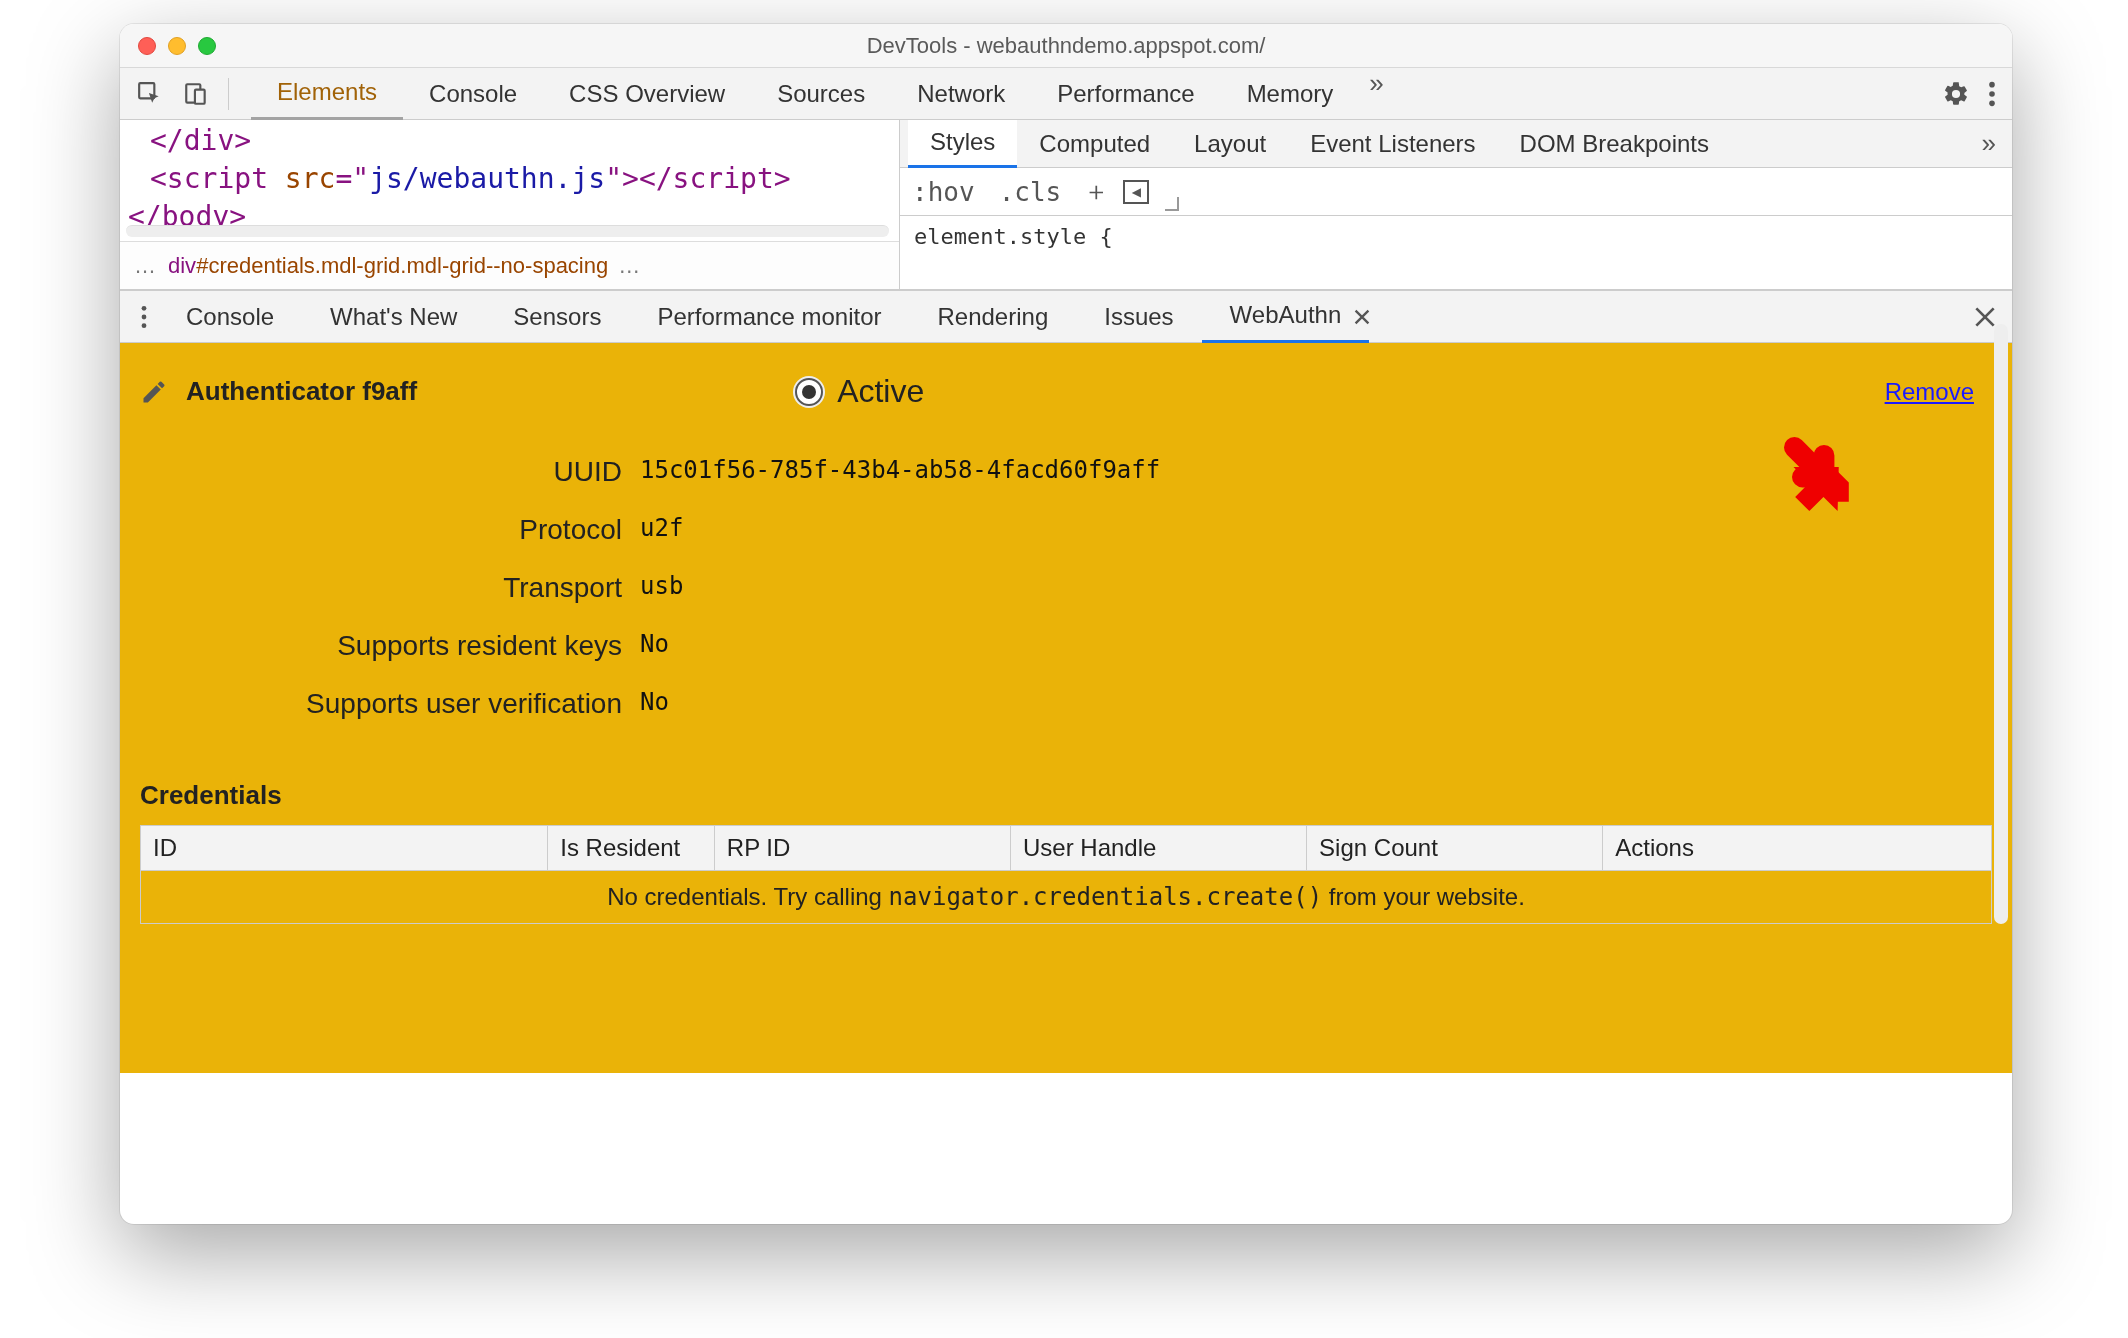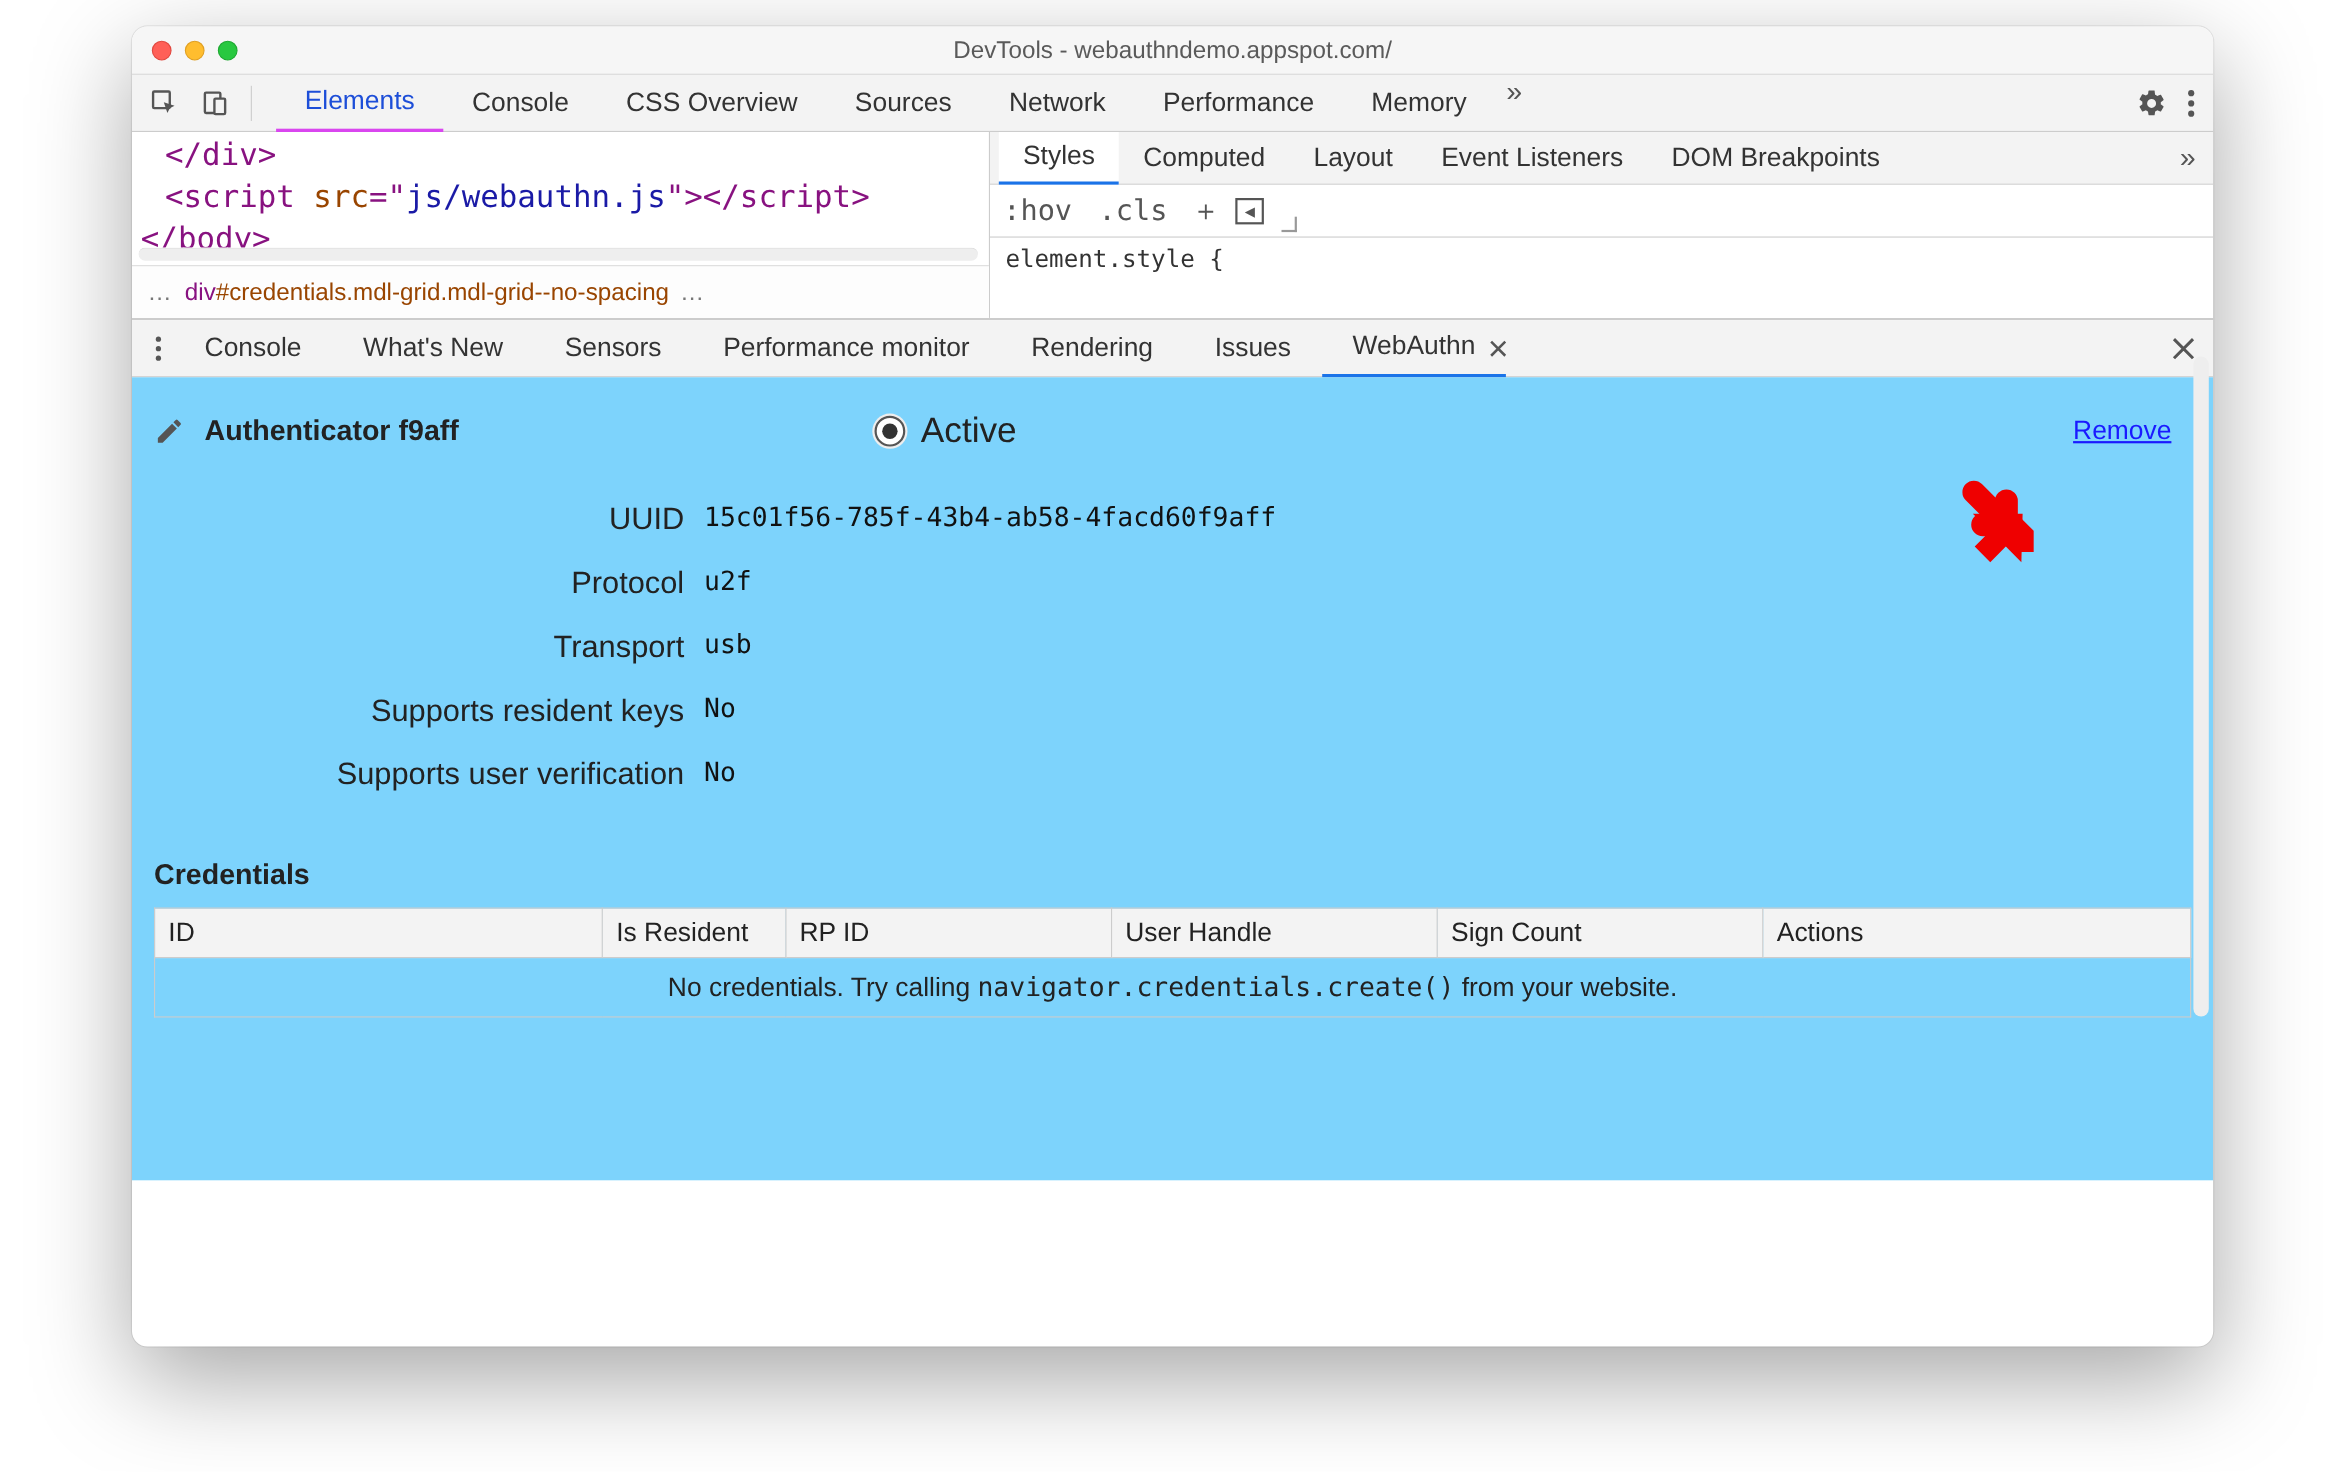--- a/index.html
+++ b/index.html
@@ -66,21 +66,21 @@
   }
   .toolbar .tabs { display: flex; margin-left: 10px; gap: 0; flex: 1; }
   .toolbar .tab {
     padding: 0 26px;
     height: 52px;
     display: flex; align-items: center;
     font-size: 24px;
     color: #333;
     cursor: pointer;
   }
-  .toolbar .tab.selected { color: #1d4ed8; border-bottom: 3px solid #d946ef; }
+  .toolbar .tab.selected { color: #a16207; border-bottom: 3px solid #a3a3a3; }
   .toolbar .more { font-size: 26px; color: #555; padding: 0 10px; }
   .toolbar .right { display:flex; align-items:center; gap:18px; padding-right:6px; }
   .gear, .kebab { color:#555; }
   .content-split { display:flex; height: 170px; border-bottom:1px solid #ccc; }
   .left-pane { flex: 0 0 780px; display:flex; flex-direction:column; border-right:1px solid #ccc; background:#fff; position:relative; }
   .source {
     font-family: Menlo, Consolas, monospace;
     font-size: 28px;
     padding: 2px 0 0 30px;
     line-height: 1.35;
@@ -131,21 +131,21 @@
   .drawer-tabs {
     height:52px; background:#f3f3f3; border-bottom:1px solid #ccc;
     display:flex; align-items:center; gap:0; padding: 0 10px;
   }
   .drawer-tabs .kebab2 { color:#555; padding:0 10px; font-size:26px; }
   .drawer-tabs .tab { padding:0 28px; font-size:24px; color:#333; height:52px; display:flex; align-items:center; }
   .drawer-tabs .tab.selected { color:#333; border-bottom:3px solid #1a73e8; }
   .drawer-tabs .close-x { width:22px; height:22px; margin-left:-18px; margin-right:10px; color:#555; }
   .drawer-tabs .spacer { flex:1; }
   .drawer-tabs .big-x { width:26px; height:26px; color:#555; margin-right:4px; }
-  .drawer-body { background:#7dd3fc; padding: 30px 20px 20px 20px; position:relative; height: 730px; overflow:auto; }
+  .drawer-body { background:#eab308; padding: 30px 20px 20px 20px; position:relative; height: 730px; overflow:auto; }
   .auth-header { display:flex; align-items:center; gap:18px; }
   .pencil { width:28px; height:28px; color:#555; }
   .auth-title { font-size:26px; font-weight:700; color:#222; }
   .radio-wrap { margin-left: 360px; display:flex; align-items:center; gap:14px; }
   .radio {
     width:28px; height:28px; border-radius:50%; border:2px solid #555;
     display:flex; align-items:center; justify-content:center; background:#fff;
     box-shadow: 0 0 0 2px #eee;
   }
   .radio .inner { width:14px; height:14px; border-radius:50%; background:#333; }

